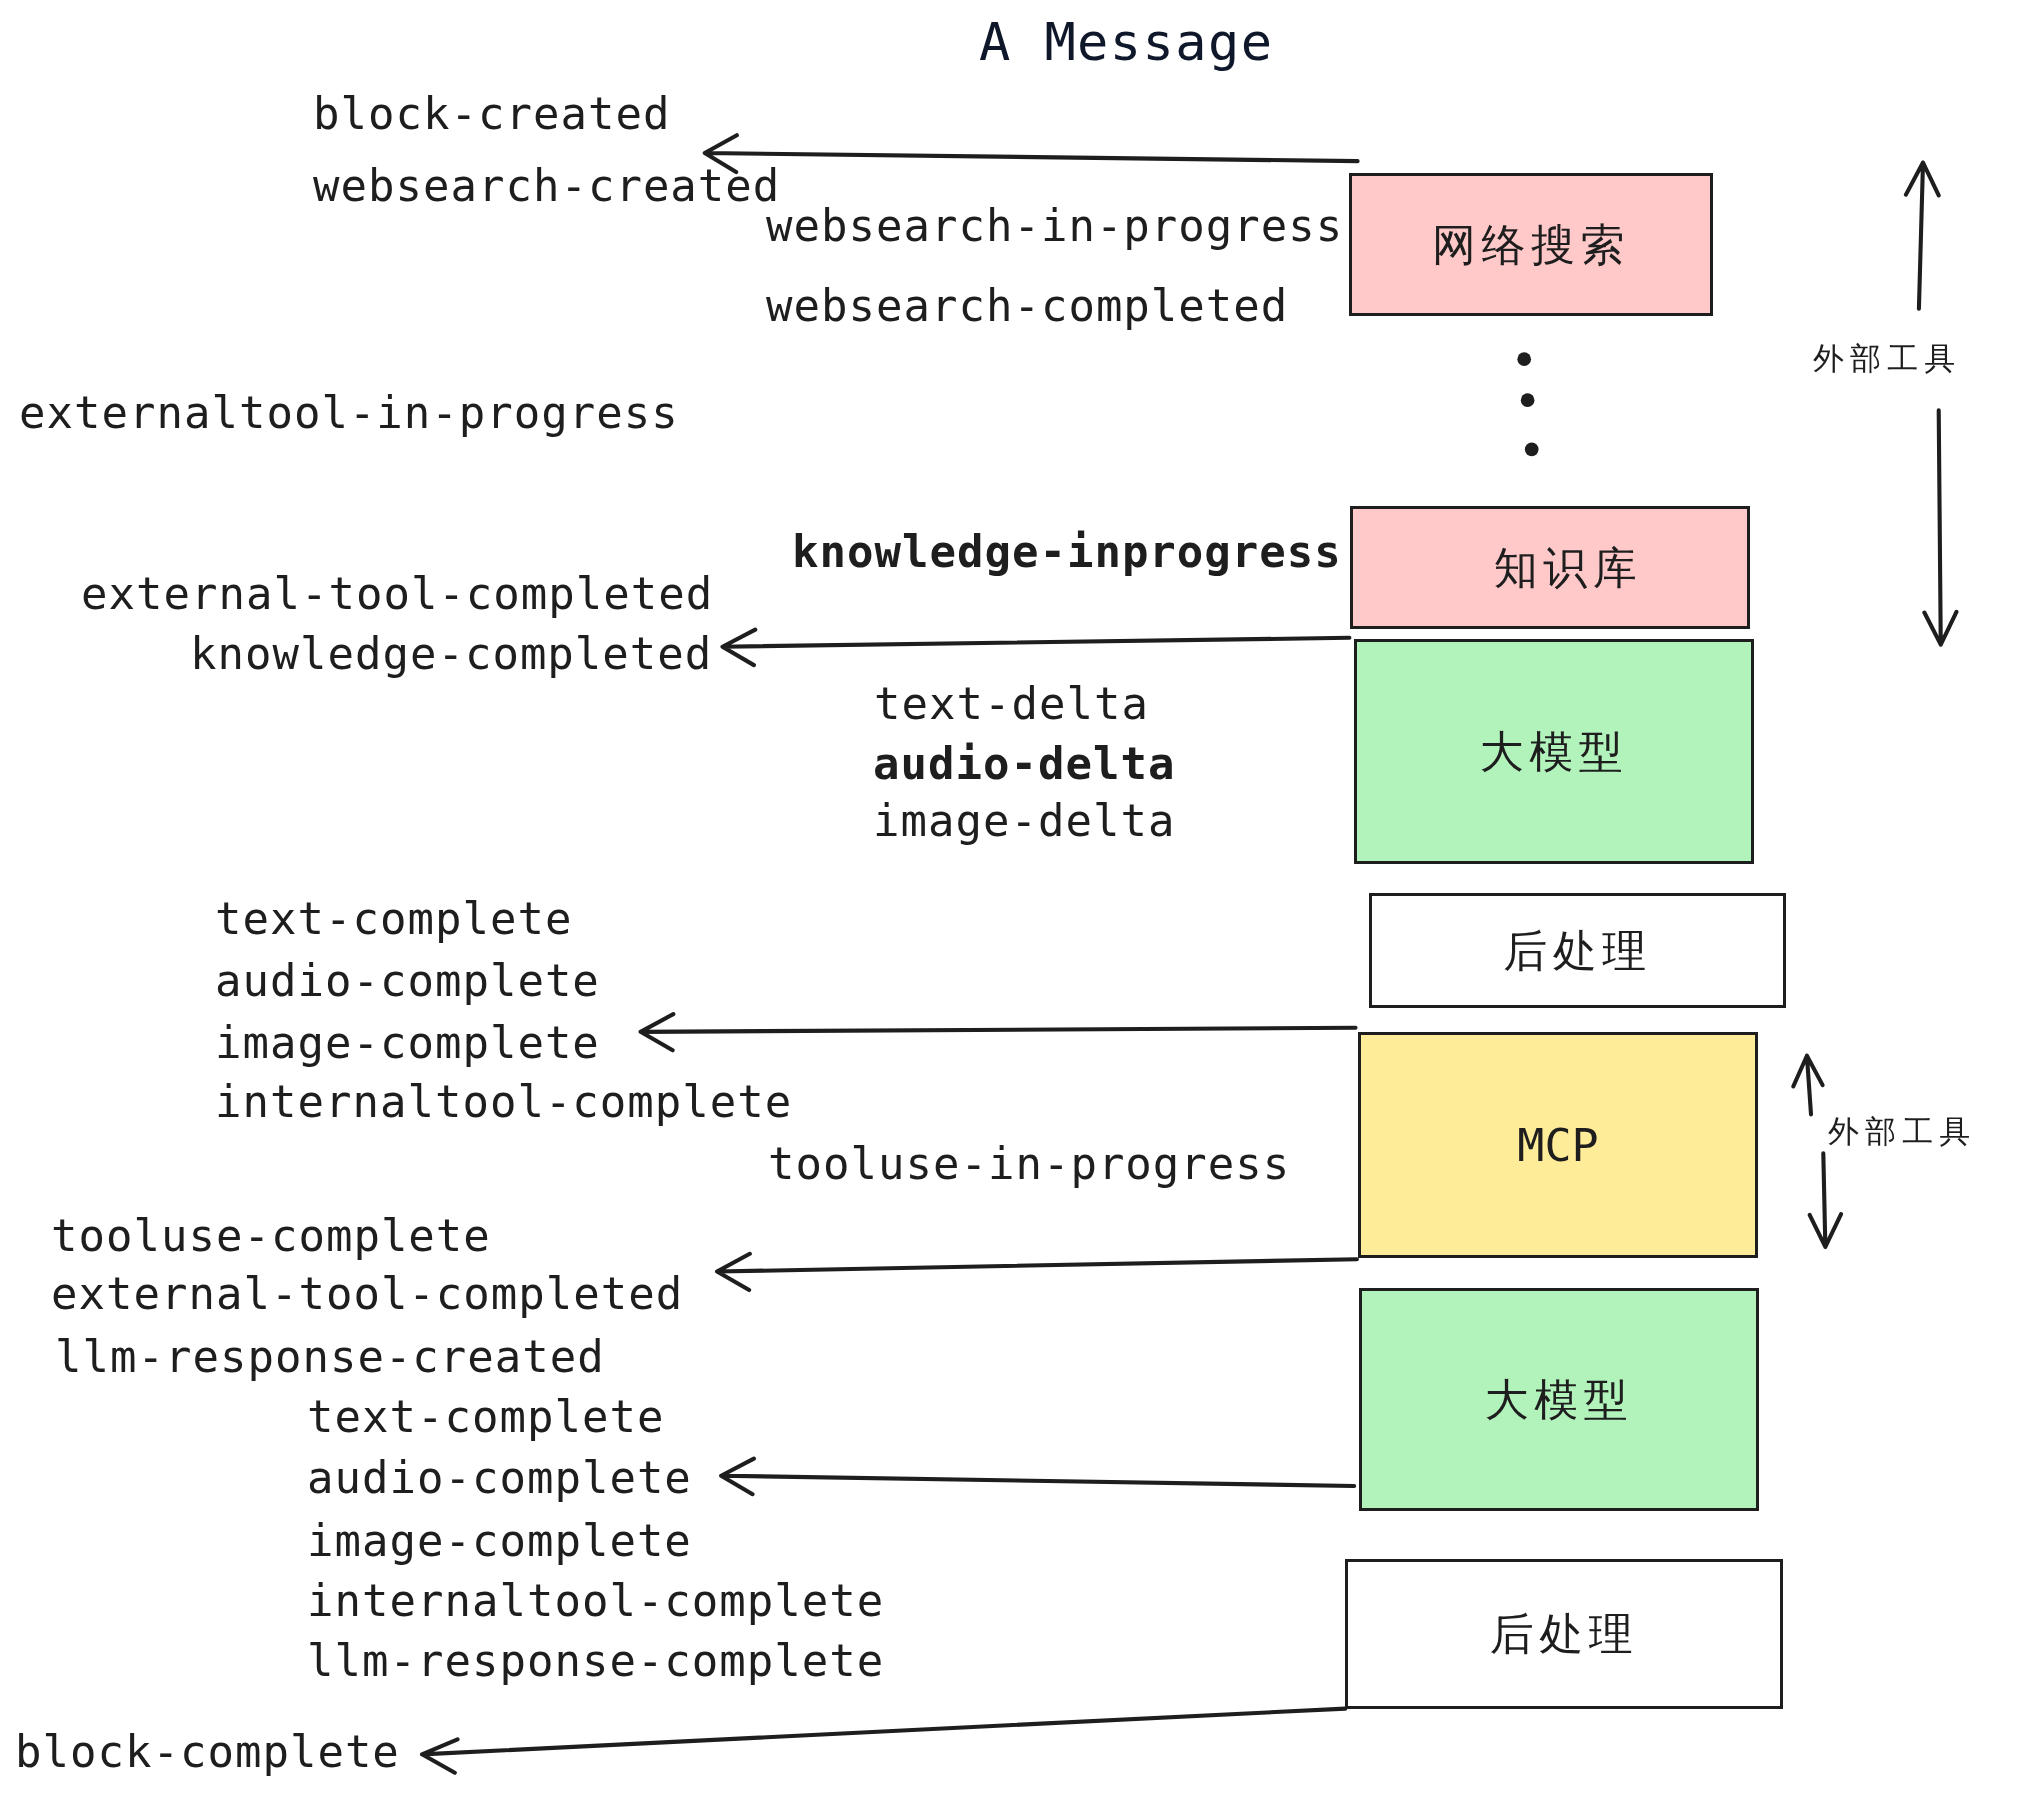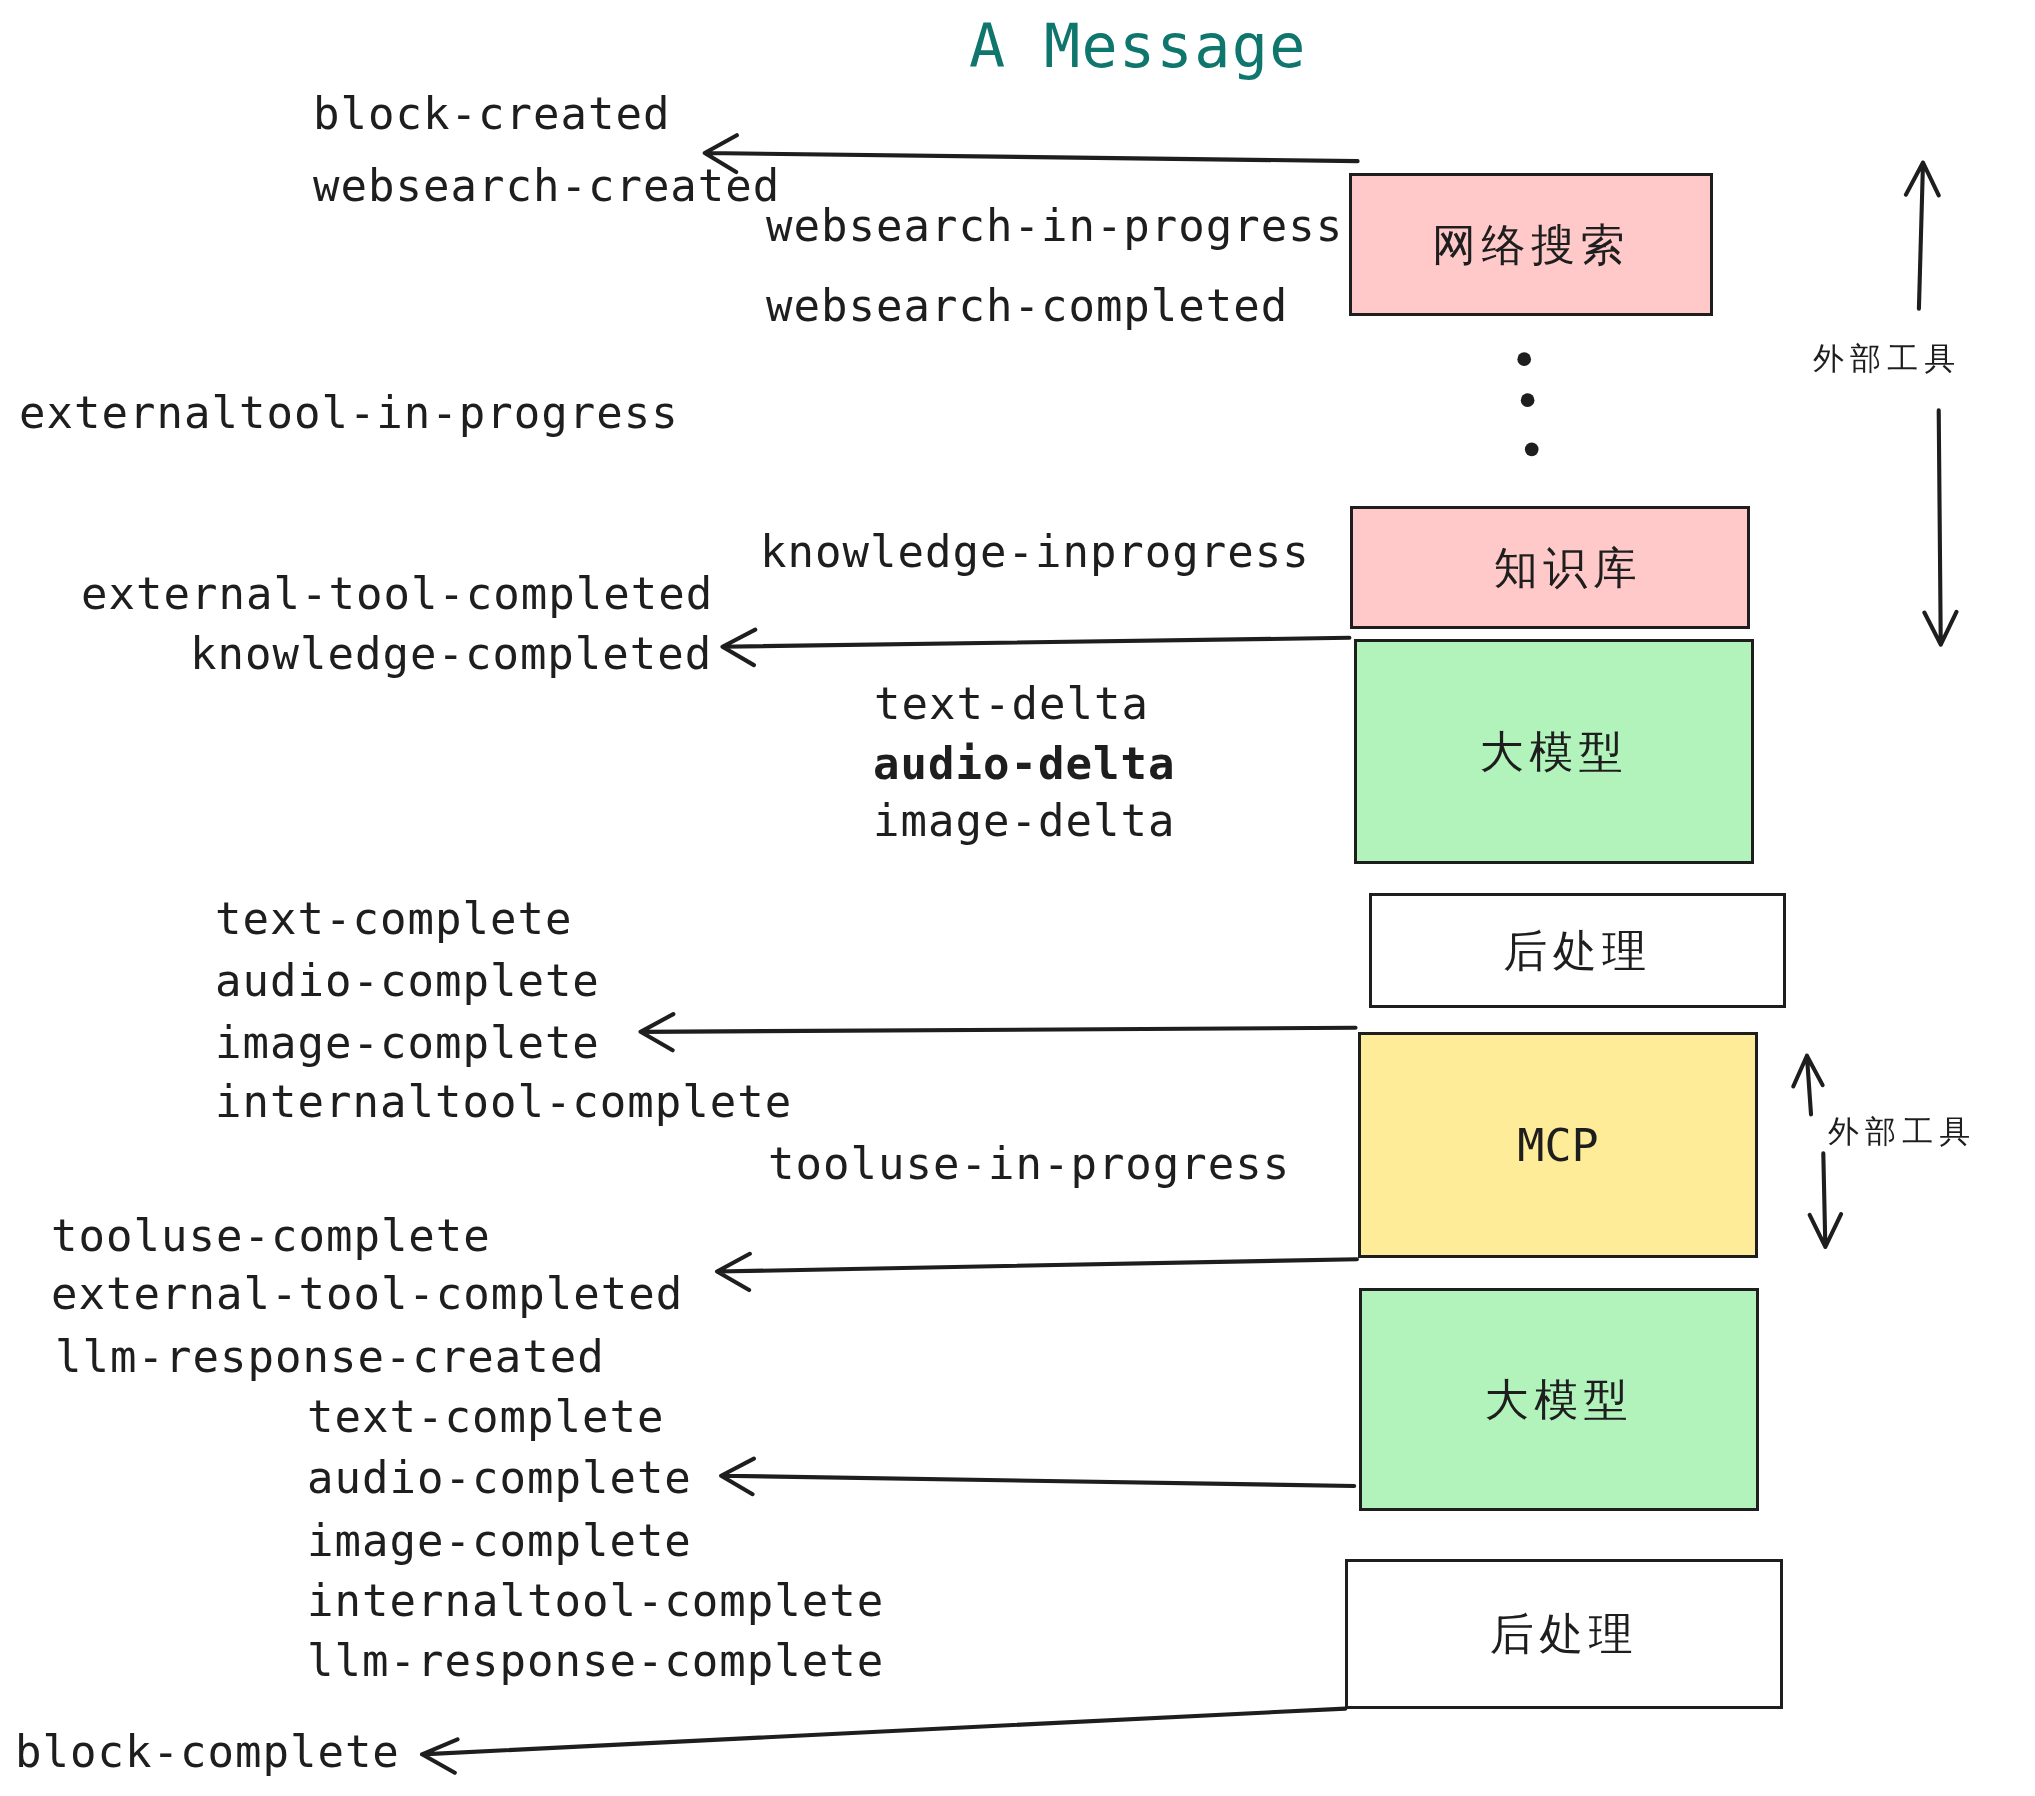--- a/index.html
+++ b/index.html
@@ -2,21 +2,21 @@
 <html style="font-size:11px"><head>
 <meta charset="utf-8">
 <style>
   html,body{margin:0;padding:0;background:#ffffff;}
   #canvas{position:relative;width:2035px;height:1796px;background:#ffffff;overflow:hidden;
           font-family:"DejaVu Sans",sans-serif;color:#1e1e1e;}
   #arrow-layer{position:absolute;left:0;top:0;z-index:1;}
   .ev{position:absolute;z-index:2;white-space:nowrap;line-height:1;
       font-family:"DejaVu Sans Mono",monospace;font-size:44px;letter-spacing:1px;color:#1e1e1e;}
   .title{position:absolute;z-index:2;white-space:nowrap;line-height:1;
-      font-family:"DejaVu Sans Mono",monospace;font-size:60px;letter-spacing:1.4px;color:#0f766e;}
+      font-family:"DejaVu Sans Mono",monospace;font-size:52px;letter-spacing:1.4px;color:#0f172a;margin-left:10px;}
   .box{position:absolute;z-index:2;box-sizing:border-box;border:3.4px solid #1e1e1e;
       display:flex;align-items:center;justify-content:center;}
   .box .zh{font-family:"DejaVu Sans",sans-serif;font-size:44px;letter-spacing:5.5px;color:#1e1e1e;line-height:1;}
   .box .latin{font-family:"DejaVu Sans Mono",monospace;font-size:45px;color:#1e1e1e;line-height:1;}
   .side-label{position:absolute;z-index:2;white-space:nowrap;line-height:1;
       font-family:"DejaVu Sans",sans-serif;font-size:31px;letter-spacing:6.1px;color:#1e1e1e;}
 </style>
 </head>
 <body>
 
@@ -42,21 +42,21 @@
     </g>
   </svg>
 
   <div class="title" style="left:969px;top:16.4px;">A Message</div>
 
   <div class="ev" style="left:313px;top:92px;">block-created</div>
   <div class="ev" style="left:313px;top:164px;">websearch-created</div>
   <div class="ev" style="left:766px;top:204px;">websearch-in-progress</div>
   <div class="ev" style="left:766px;top:284px;">websearch-completed</div>
   <div class="ev" style="left:19px;top:391px;">externaltool-in-progress</div>
-  <div class="ev" style="left:760px;top:530px;">knowledge-inprogress</div>
+  <div class="ev" style="left:792px;top:530px;font-weight:bold;">knowledge-inprogress</div>
   <div class="ev" style="left:81px;top:572px;">external-tool-completed</div>
   <div class="ev" style="left:190px;top:632px;">knowledge-completed</div>
   <div class="ev" style="left:874px;top:682px;">text-delta</div>
   <div class="ev" style="left:873px;top:742px;font-weight:bold;">audio-delta</div>
   <div class="ev" style="left:873px;top:799px;">image-delta</div>
   <div class="ev" style="left:215px;top:897px;">text-complete</div>
   <div class="ev" style="left:215px;top:959px;">audio-complete</div>
   <div class="ev" style="left:215px;top:1021px;">image-complete</div>
   <div class="ev" style="left:215px;top:1080px;">internaltool-complete</div>
   <div class="ev" style="left:768px;top:1142px;">tooluse-in-progress</div>

